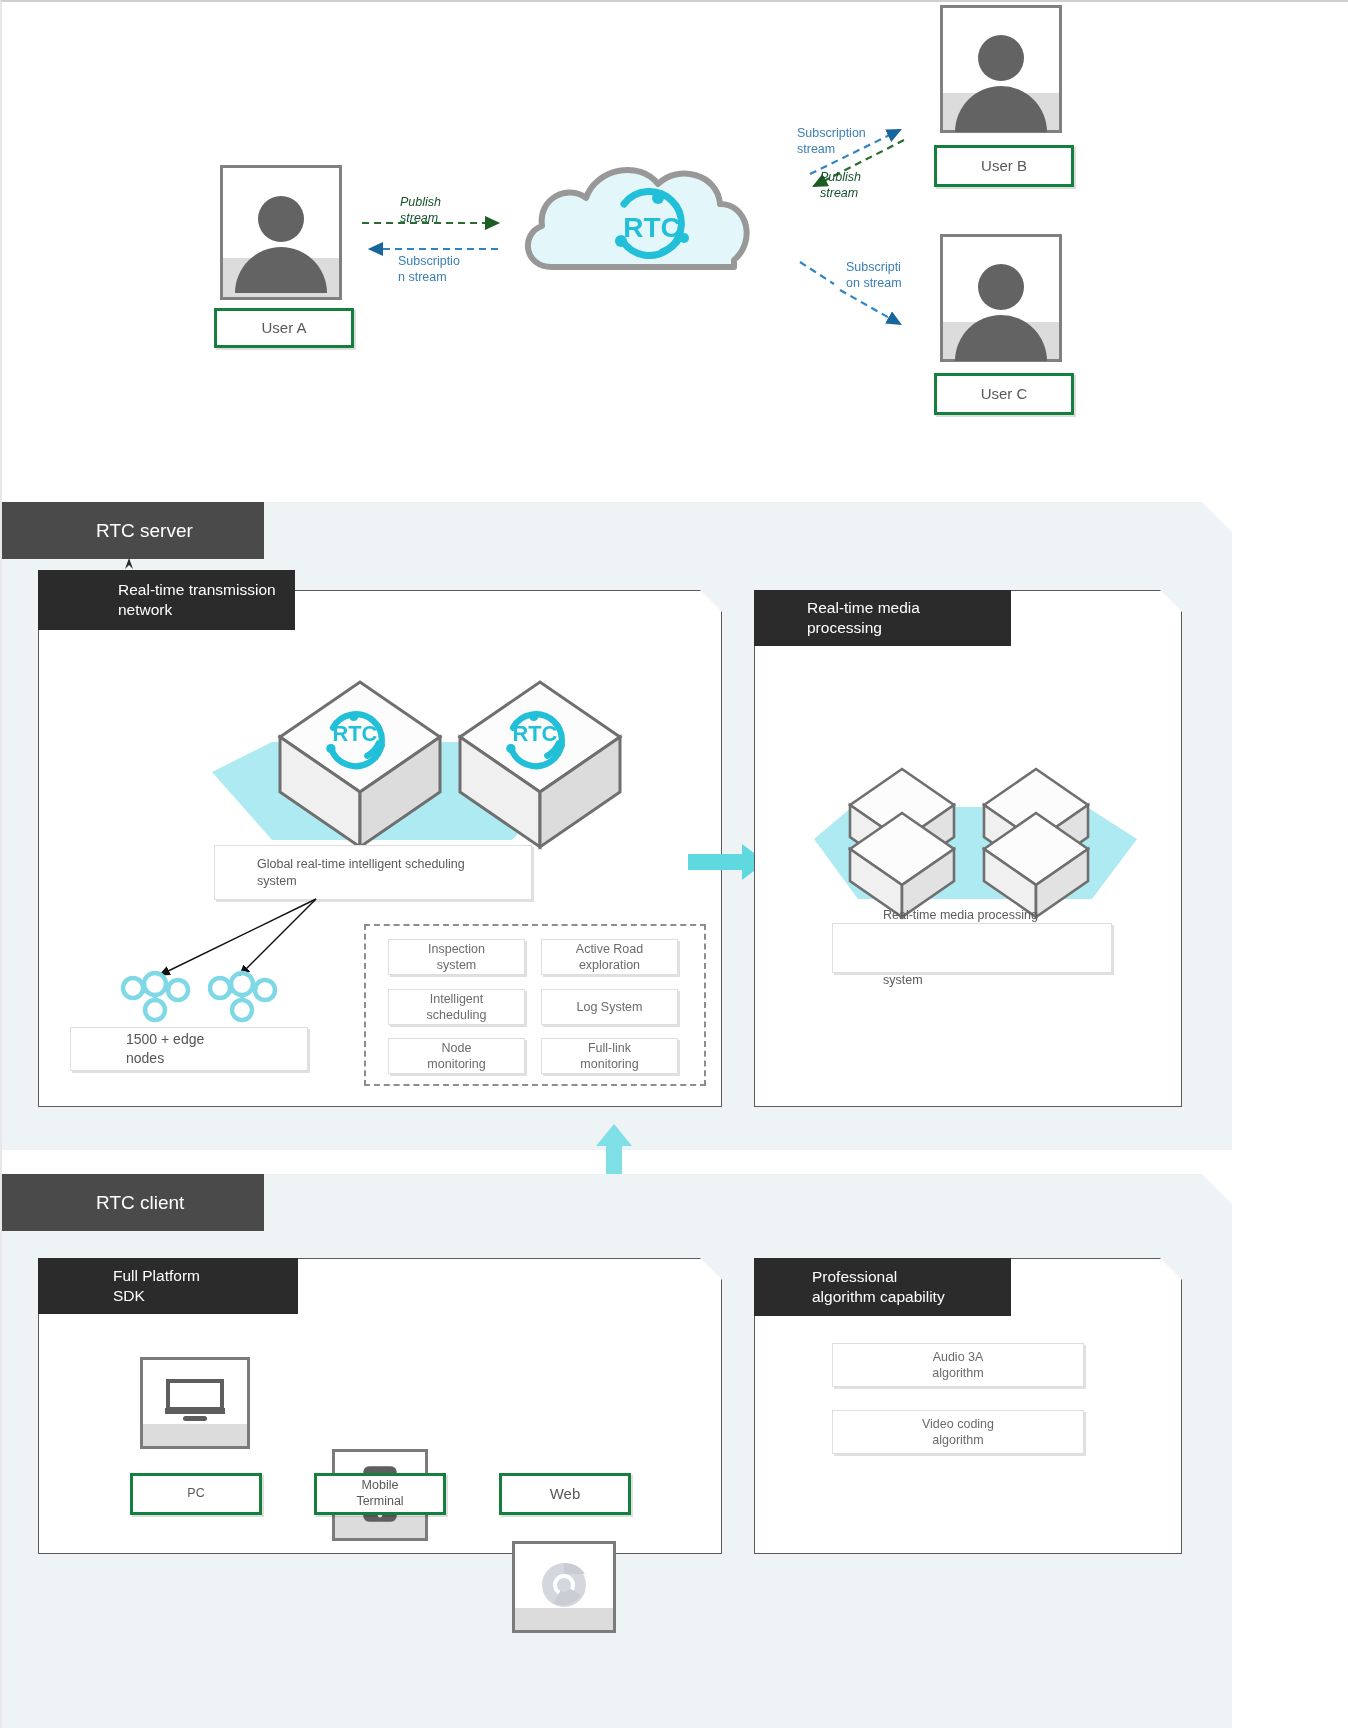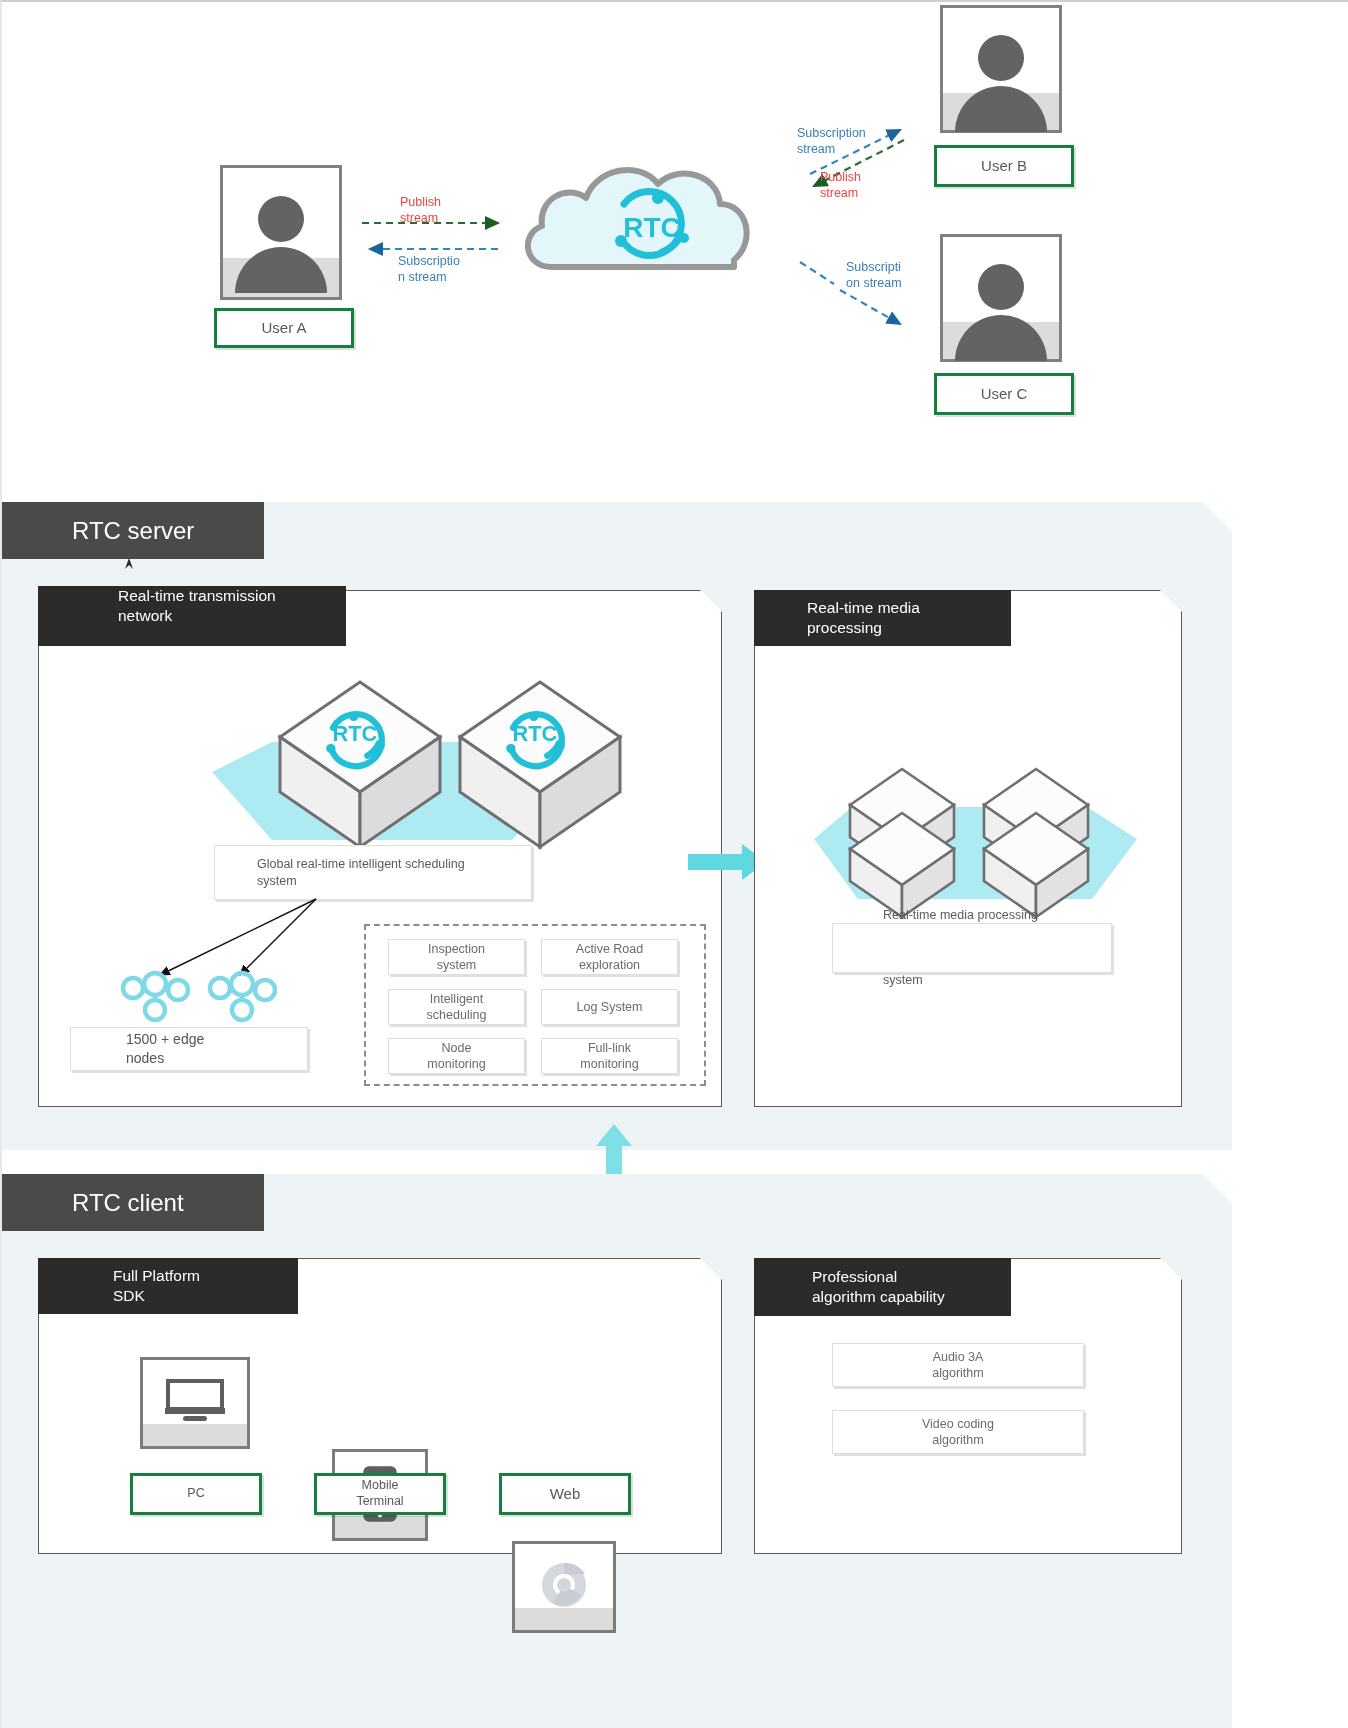--- a/index.html
+++ b/index.html
@@ -25,27 +25,27 @@
 
   .label-box{
     border:3px solid #15803d;background:#ffffff;
     box-shadow:2px 2px 0 rgba(0,0,0,0.13);
     display:flex;align-items:center;justify-content:center;text-align:center;
     font-size:15px;color:#595959;line-height:1.25;
   }
 
   
   .stream-label{font-size:12.5px;line-height:1.25;}
-  .green{color:#ef4444;}
+  .green{color:#14532d;font-style:italic;}
   .blue{color:#3a7fb5;}
 
   
   .section-banner{
-    background:#4a4a4a;color:#ffffff;font-size:24px;
-    display:flex;align-items:center;padding-left:70px;
+    background:#4a4a4a;color:#ffffff;font-size:19px;
+    display:flex;align-items:center;padding-left:94px;
   }
   .panel-banner{
     background:#2b2b2b;color:#ffffff;font-size:15.5px;line-height:1.28;
     display:flex;align-items:center;padding-left:80px;
   }
 
   
   .section-bg{background:#eef3f6;}
 
   
@@ -192,21 +192,21 @@
   <div class="abs section-banner" style="left:0px;top:500px;width:262px;height:57px;">
     <span>RTC server</span>
   </div>
   <div class="abs" style="left:120px;top:556px;width:14px;height:12px;">
     <svg width="14" height="12" viewBox="0 0 14 12">
         <path d="M7 0 L11 11 L7 7 L3 11 Z" fill="#2b2b2b"></path>
       </svg>
   </div>
 
   <div class="abs panel" style="left:36px;top:588px;width:684px;height:517px;clip-path:polygon(0 0,662px 0,684px 22px,684px 517px,0 517px);"></div>
-  <div class="abs panel-banner" style="left:36px;top:584px;width:308px;height:60px;flex-direction:column;align-items:flex-start;">
+  <div class="abs panel-banner" style="left:36px;top:568px;width:257px;height:60px;flex-direction:column;align-items:flex-start;justify-content:center;">
     <div>Real-time transmission</div>
     <div>network</div>
   </div>
 
   <div class="abs" style="left:160px;top:660px;width:420px;height:240px;">
     <svg width="420" height="240" viewBox="0 0 420 240">
       <polygon points="50,110 110,80 350,80 415,110 350,178 110,178" fill="#aeeaf2"></polygon>
 
       <g>
         <polygon points="118,75 198,20 278,75 198,130" fill="#fcfcfc" stroke="#6f6f6f" stroke-width="3"></polygon>

